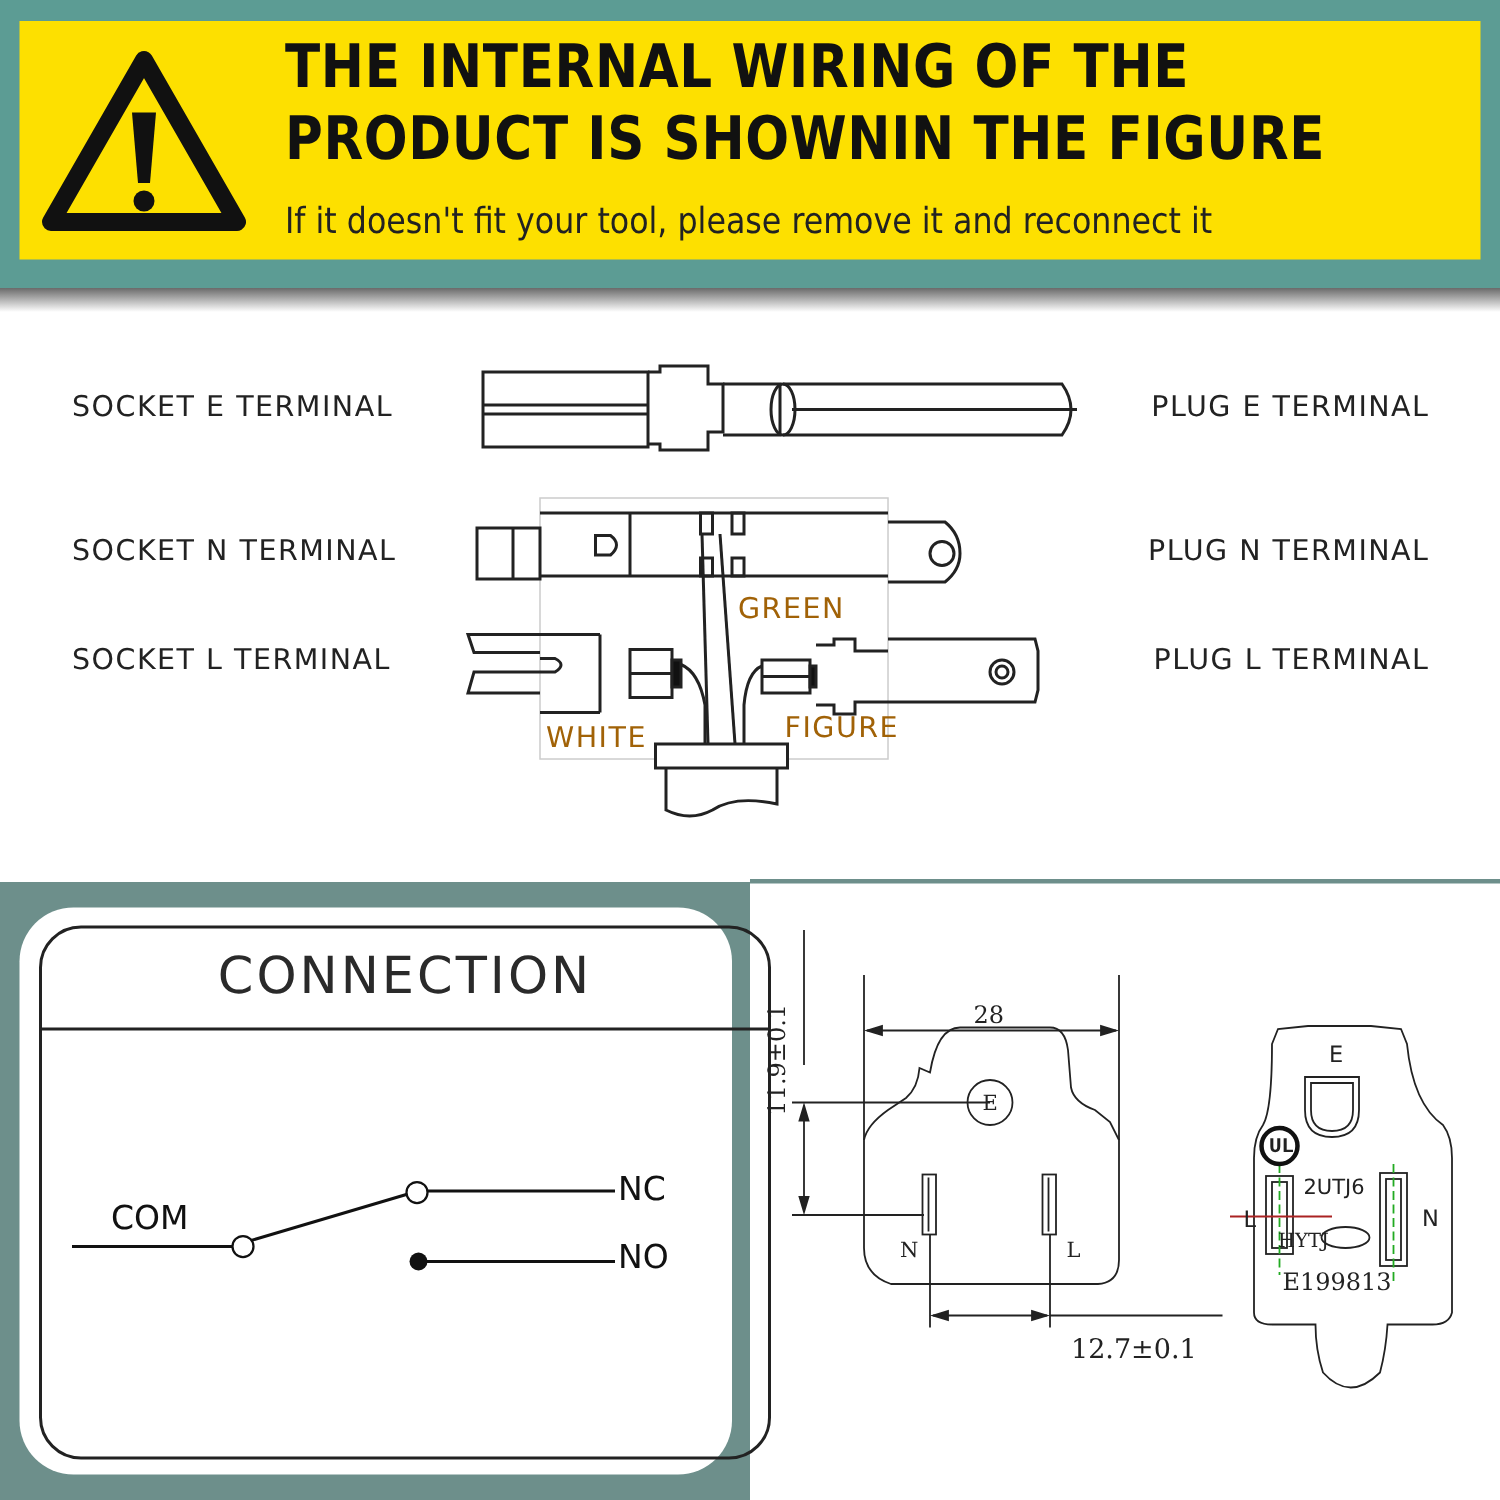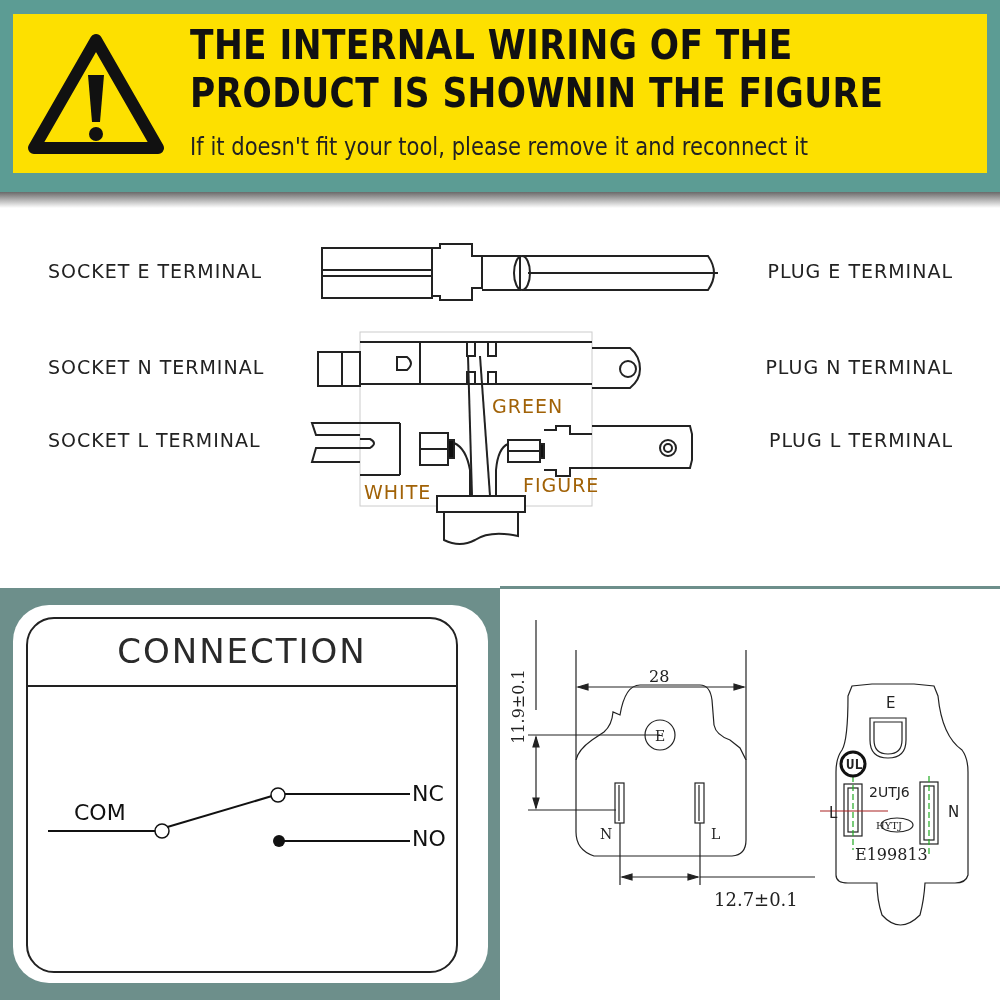--- a/index.html
+++ b/index.html
@@ -13,21 +13,21 @@
   .t2{top:70px;}
   .subtitle{position:absolute;left:190px;top:133px;font-size:24px;color:#222;white-space:nowrap;transform:scaleX(0.88);transform-origin:left center;}
   .term{position:absolute;font-weight:normal;font-size:19px;color:#222;letter-spacing:1px;white-space:nowrap;}
   .left-t{left:48px;}
   .right-t{right:47px;}
   .wiring{position:absolute;left:300px;top:230px;width:440px;height:320px;}
   .wlabel{position:absolute;font-weight:normal;font-size:19px;color:#a16207;letter-spacing:1px;}
   .bottom-left{position:absolute;left:0;top:588px;width:500px;height:412px;background:#6d8f8b;}
   .bottom-rule{position:absolute;left:500px;top:586px;width:500px;height:3px;background:#6d8f8b;}
   .card-outer{position:absolute;left:13px;top:17px;width:475px;height:378px;background:#fff;border-radius:36px;}
-  .card-inner{position:absolute;left:26px;top:29px;width:432px;height:356px;border:2px solid #222;border-radius:28px;box-sizing:border-box;}
+  .card-inner{position:absolute;left:26px;top:29px;width:488px;height:356px;border:2px solid #222;border-radius:28px;box-sizing:border-box;}
   .card-head{position:absolute;left:0;top:0;width:100%;height:68px;border-bottom:2px solid #222;box-sizing:border-box;}
   .conn-title{position:absolute;left:0;top:12px;width:100%;text-align:center;font-size:34px;color:#2a2a2a;letter-spacing:2px;}
   .switch{position:absolute;left:26px;top:97px;width:446px;height:286px;}
   .sw-label{position:absolute;font-size:22px;color:#111;}
   .dims{position:absolute;left:500px;top:600px;width:500px;height:400px;}
   .dimtext{position:absolute;font-family:"DejaVu Serif",serif;color:#222;}
 </style>
 </head>
 <body>
 
@@ -183,15 +183,15 @@
 <div class="dimtext" style="left:649px;top:667px;font-size:16px">28</div>
 <div class="dimtext" style="left:478px;top:697px;font-size:16px;transform:rotate(-90deg);transform-origin:center;width:80px;text-align:center">11.9±0.1</div>
 <div class="dimtext" style="left:714px;top:889px;font-size:18px">12.7±0.1</div>
 <div class="dimtext" style="left:655px;top:728px;font-size:14px">E</div>
 <div class="dimtext" style="left:600px;top:826px;font-size:14px">N</div>
 <div class="dimtext" style="left:711px;top:826px;font-size:14px">L</div>
 <div class="dimtext" style="left:886px;top:694px;font-size:15px;font-family:'DejaVu Sans',sans-serif">E</div>
 <div class="dimtext" style="left:829px;top:804px;font-size:15px;font-family:'DejaVu Sans',sans-serif">L</div>
 <div class="dimtext" style="left:948px;top:803px;font-size:15px;font-family:'DejaVu Sans',sans-serif">N</div>
 <div class="dimtext" style="left:869px;top:784px;font-size:14px;font-family:'DejaVu Sans',sans-serif">2UTJ6</div>
-<div class="dimtext" style="left:876px;top:820px;font-size:10px">HYTJ</div>
+<div class="dimtext" style="left:852px;top:820px;font-size:13px">HYTJ</div>
 <div class="dimtext" style="left:855px;top:845px;font-size:16px">E199813</div>
 <div class="dimtext" style="left:846px;top:757px;font-size:14px;font-weight:bold;font-family:Liberation Mono, monospace">UL</div>
 
 </body></html>

